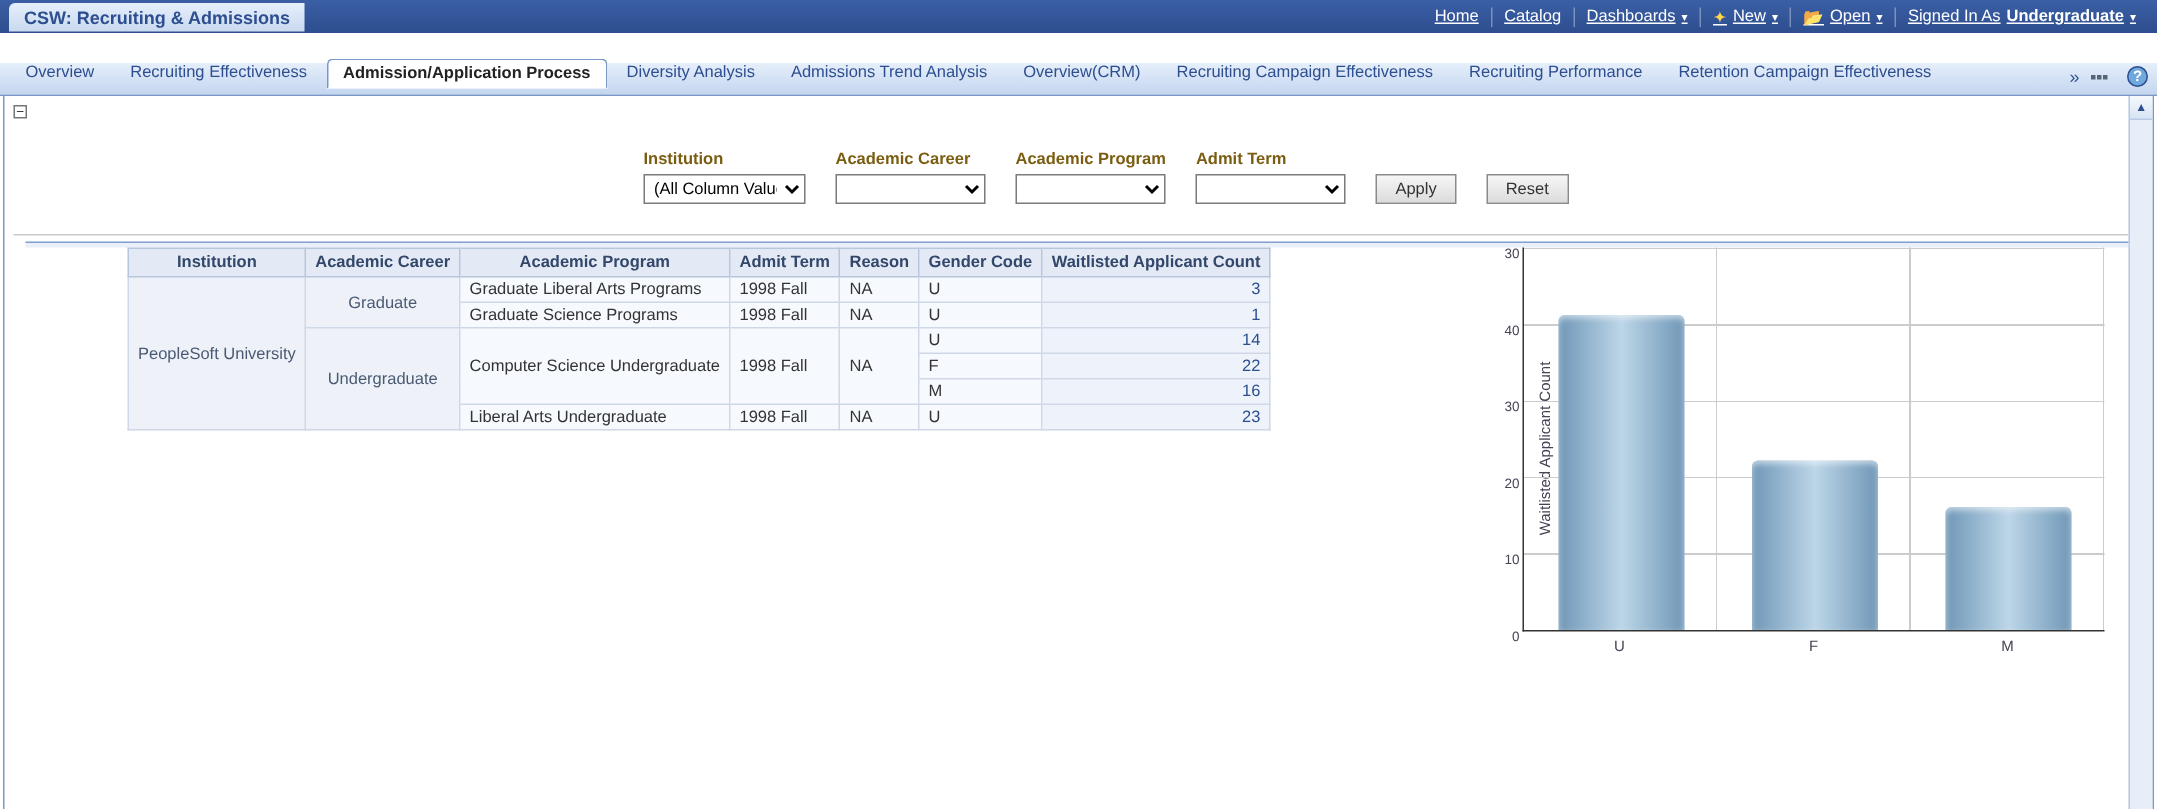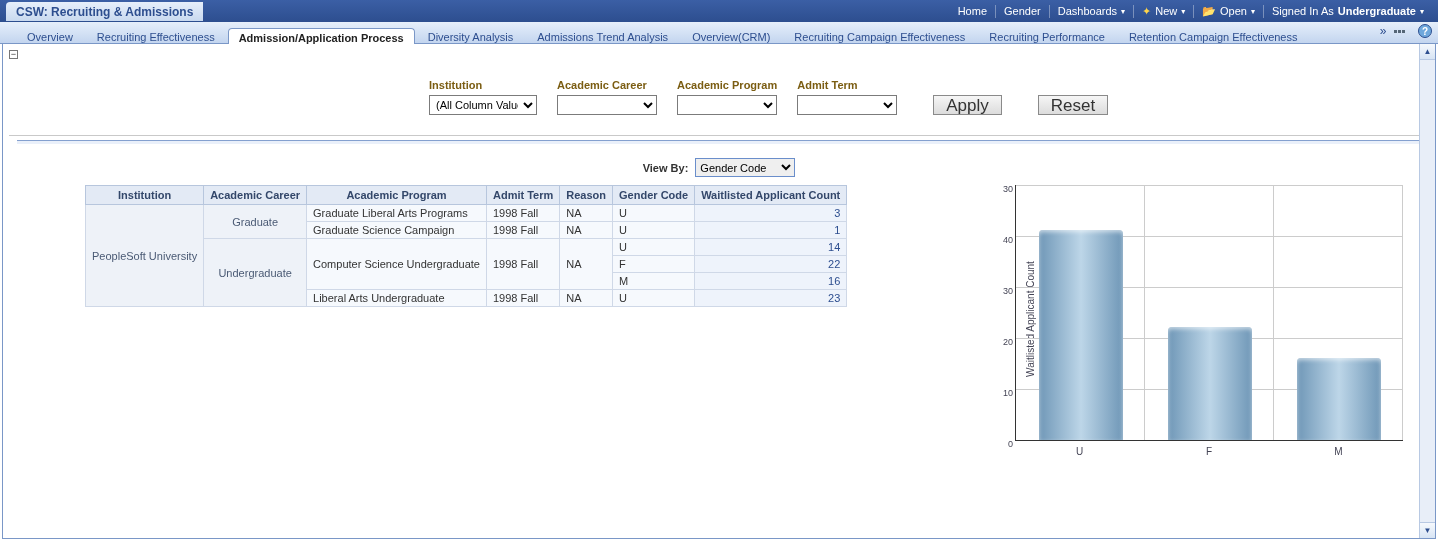--- a/index.html
+++ b/index.html
@@ -35,43 +35,44 @@
     border-top-left-radius: 4px;
     border-bottom: none;
     font-weight: bold;
     font-size: 12px;
     display: inline-block;
   }
   .topbar-right {
     display: flex;
     gap: 0;
     font-size: 11px;
+    text-decoration: underline;
   }
   .topbar-link {
     padding: 0 8px;
     border-left: 1px solid rgba(255,255,255,0.35);
     color: #fff;
     text-decoration: none;
     display: flex;
     align-items: center;
     gap: 4px;
     cursor: pointer;
   }
   .topbar-link:first-child { border-left: none; }
   .caret { font-size: 8px; }
 
   
   .tabs-row {
     height: 22px;
     background: linear-gradient(to bottom, #e6effb 0%, #c3d5ef 100%);
     border-bottom: 1px solid #7a97c7;
     display: flex;
-    align-items: flex-end;
-    padding-left: 16px;
+    padding-left: 6px;
     position: relative;
+    margin-top: 20px;
   }
   .tab {
     padding: 3px 10px 3px 10px;
     font-size: 11px;
     color: #2d4e8f;
     cursor: pointer;
     border: 1px solid transparent;
     border-bottom: none;
     border-top-left-radius: 4px;
     border-top-right-radius: 4px;
@@ -180,24 +181,23 @@
     background: #fff;
     font-size: 11px;
     padding: 1px 2px;
     max-width: 108px;
   }
   .btn {
     height: 20px;
     padding: 0 12px;
     border: 1px solid #8a8a8a;
     background: linear-gradient(#f6f6f6,#dcdcdc);
-    font-size: 17px;
+    font-size: 11px;
     cursor: pointer;
     color:#333;
-    margin-left:16px;
   }
 
   .inner-hr {
     border-top: 1px solid #c9c9c9;
     margin: 0 6px 0 6px;
   }
 
   
   .section-head {
     display: flex;
@@ -301,21 +301,21 @@
 </style>
 </head>
 <body>
 
 <div class="topbar">
   <span class="topbar-left">
     <span class="topbar-tab">CSW: Recruiting &amp; Admissions</span>
   </span>
   <span class="topbar-right">
     <a class="topbar-link">Home</a>
-    <a class="topbar-link">Gender</a>
+    <a class="topbar-link">Catalog</a>
     <a class="topbar-link">
       <span>Dashboards</span>
       <span class="caret">▾</span>
     </a>
     <a class="topbar-link">
       <span style="color:#ffd54a;">✦</span>
       <span>New</span>
       <span class="caret">▾</span>
     </a>
     <a class="topbar-link">
@@ -375,26 +375,20 @@
     <button class="btn">Apply</button>
     <button class="btn">Reset</button>
   </div>
 
   <div class="inner-hr"></div>
 
   
   <div class="section-rule"></div>
 
   
-  <div class="viewby">
-    <span class="viewby-label">View By:</span>
-    <select class="viewby-select">
-      <option>Gender Code</option>
-    </select>
-  </div>
 
   
   <div class="maincols">
 
     <div class="tablewrap">
       <table class="data">
         <thead>
             <tr>
           <th>Institution</th>
           <th>Academic Career</th>
@@ -409,21 +403,21 @@
           <tr>
             <td class="rowhead" rowspan="6">PeopleSoft University</td>
             <td class="rowhead" rowspan="2">Graduate</td>
             <td class="light">Graduate Liberal Arts Programs</td>
             <td class="light">1998 Fall</td>
             <td class="light">NA</td>
             <td class="light">U</td>
             <td class="num"><a>3</a></td>
           </tr>
           <tr>
-            <td class="light">Graduate Science Campaign</td>
+            <td class="light">Graduate Science Programs</td>
             <td class="light">1998 Fall</td>
             <td class="light">NA</td>
             <td class="light">U</td>
             <td class="num"><a>1</a></td>
           </tr>
           <tr>
             <td class="rowhead" rowspan="4">Undergraduate</td>
             <td class="light" rowspan="3">Computer Science Undergraduate</td>
             <td class="light" rowspan="3">1998 Fall</td>
             <td class="light" rowspan="3">NA</td>

